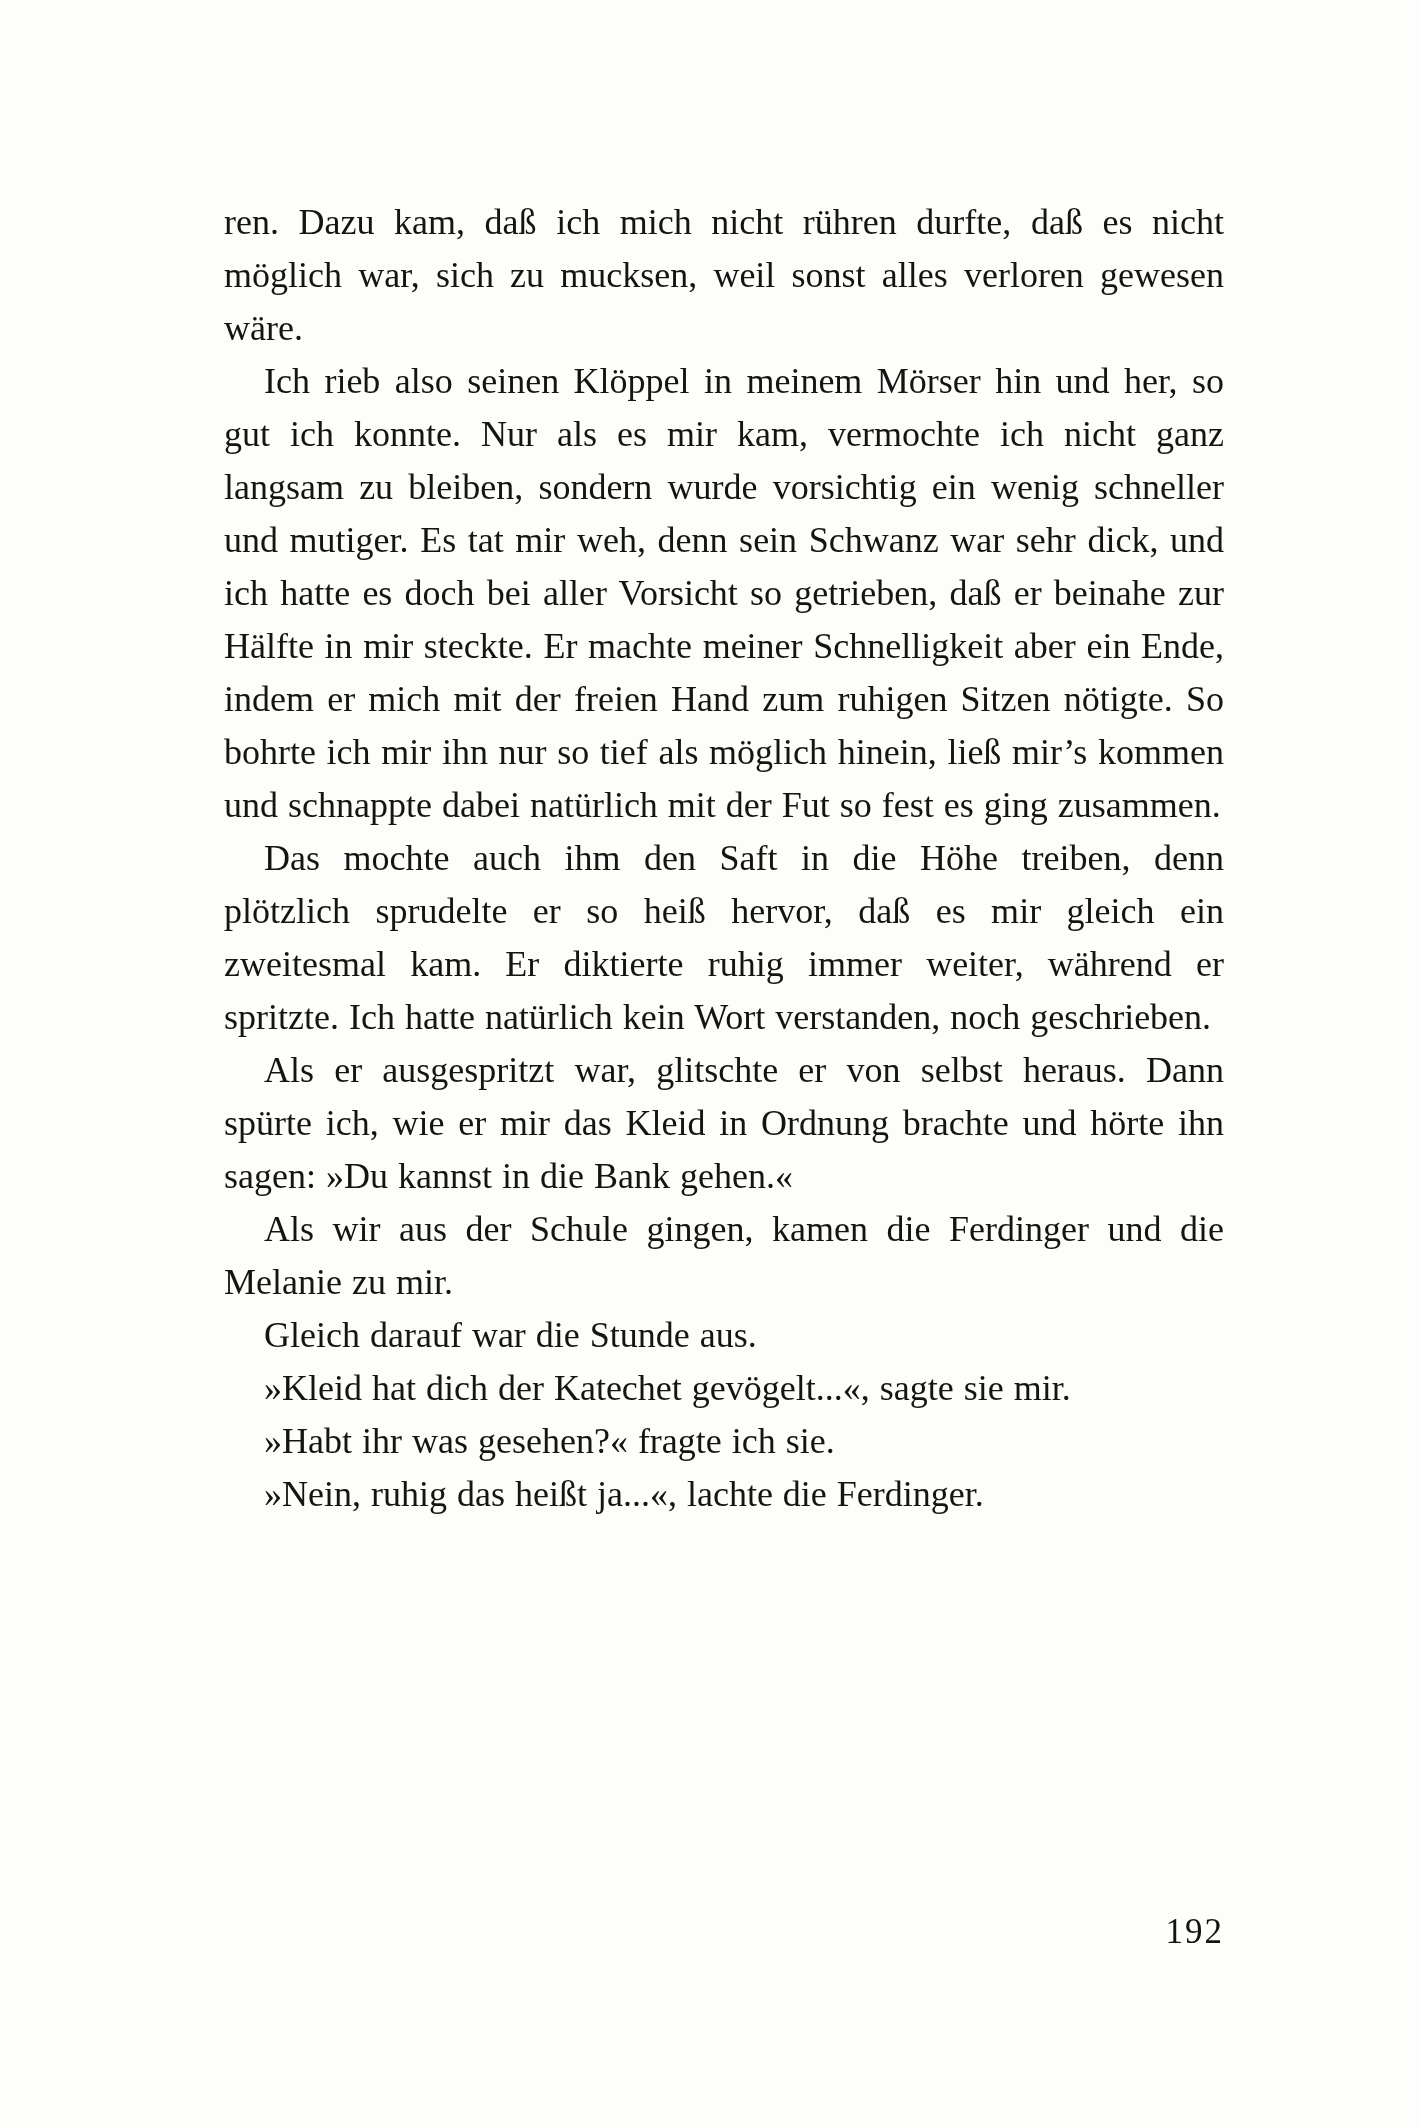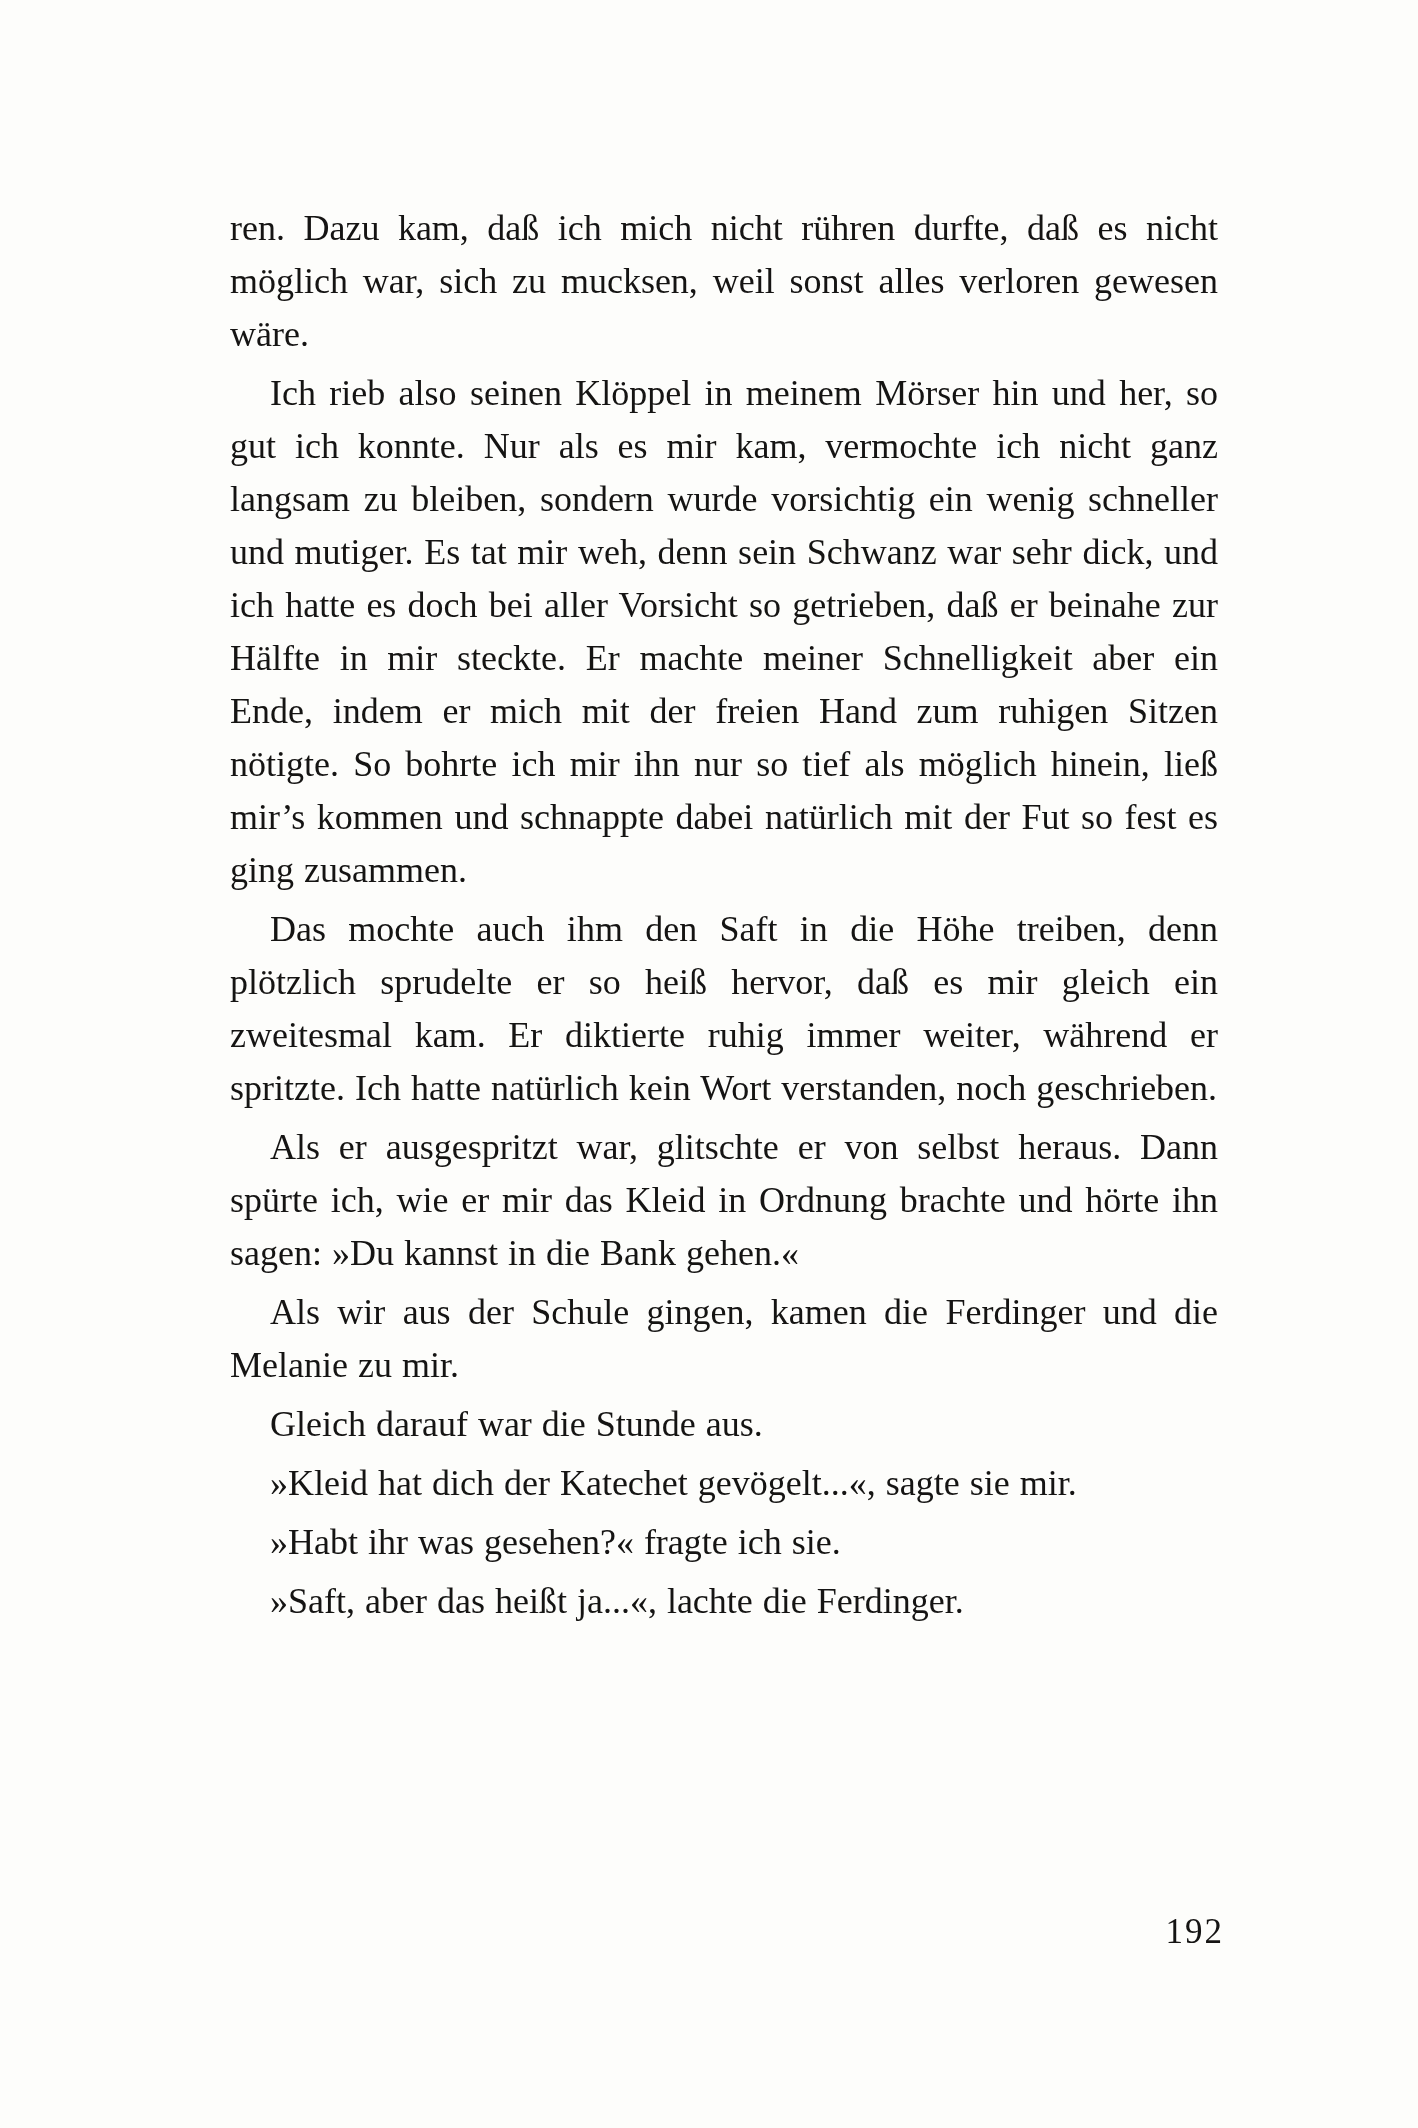--- a/index.html
+++ b/index.html
@@ -20,21 +20,21 @@
     left: 224px;
     top: 196px;
     width: 1000px;
     font-family: "Liberation Serif", serif;
     font-size: 36px;
     line-height: 53px;
     color: #151413;
     text-align: justify;
   }
   .text-block p {
-    margin: 6px;
+    margin: 0;
     padding: 0;
     text-indent: 40px;
     word-spacing: 1px;
   }
   .text-block p.no-indent {
     text-indent: 0;
   }
   .page-number {
     position: absolute;
     top: 1912px;
@@ -54,18 +54,18 @@
 
   <div class="text-block">
     <p class="no-indent">ren. Dazu kam, daß ich mich nicht rühren durfte, daß es nicht möglich war, sich zu mucksen, weil sonst alles verloren gewesen wäre.</p>
     <p>Ich rieb also seinen Klöppel in meinem Mörser hin und her, so gut ich konnte. Nur als es mir kam, vermochte ich nicht ganz langsam zu bleiben, sondern wurde vorsichtig ein wenig schneller und mutiger. Es tat mir weh, denn sein Schwanz war sehr dick, und ich hatte es doch bei aller Vorsicht so getrieben, daß er beinahe zur Hälfte in mir steckte. Er machte meiner Schnelligkeit aber ein Ende, indem er mich mit der freien Hand zum ruhigen Sitzen nötigte. So bohrte ich mir ihn nur so tief als möglich hinein, ließ mir’s kommen und schnappte dabei natürlich mit der Fut so fest es ging zusammen.</p>
     <p>Das mochte auch ihm den Saft in die Höhe treiben, denn plötzlich sprudelte er so heiß hervor, daß es mir gleich ein zweitesmal kam. Er diktierte ruhig immer weiter, während er spritzte. Ich hatte natürlich kein Wort verstanden, noch geschrieben.</p>
     <p>Als er ausgespritzt war, glitschte er von selbst heraus. Dann spürte ich, wie er mir das Kleid in Ordnung brachte und hörte ihn sagen: »Du kannst in die Bank gehen.«</p>
     <p>Als wir aus der Schule gingen, kamen die Ferdinger und die Melanie zu mir.</p>
     <p>Gleich darauf war die Stunde aus.</p>
     <p>»Kleid hat dich der Katechet gevögelt...«, sagte sie mir.</p>
     <p>»Habt ihr was gesehen?« fragte ich sie.</p>
-    <p>»Saft, aber das heißt ja...«, lachte die Ferdinger.</p>
+    <p>»Nein, ruhig das heißt ja...«, lachte die Ferdinger.</p>
   </div>
 
   <div class="page-number">192</div>
 
 </div>
 
 </body></html>

